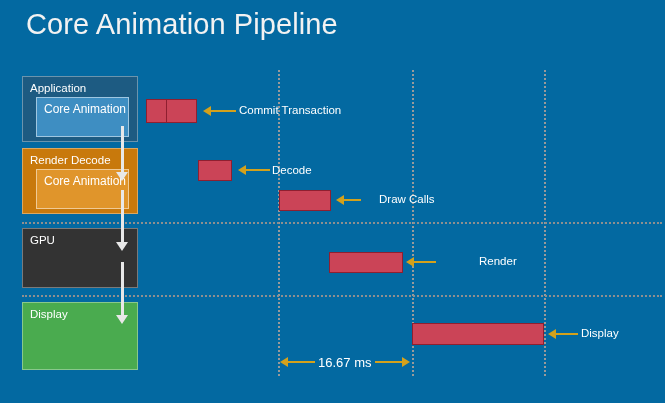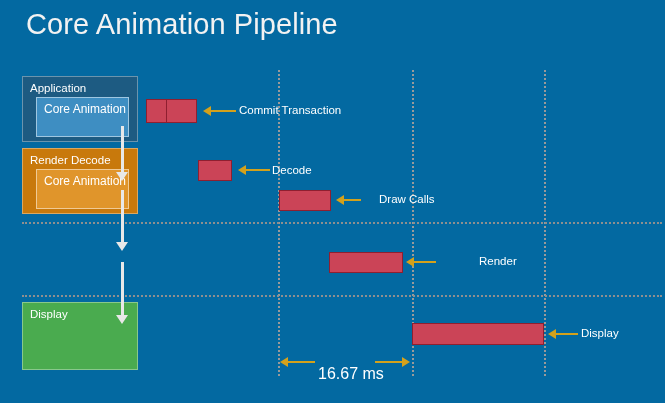--- a/index.html
+++ b/index.html
@@ -135,24 +135,23 @@
     position: absolute;
     width: 0; height: 0;
     border-top: 5px solid transparent;
     border-bottom: 5px solid transparent;
     border-left: 8px solid #d3a11c;
   }
 
   
   .measure-label {
     position: absolute;
-    font-size: 16px;
-    color: #ffffff;
-    white-space: nowrap;
-    margin-top: 10px;
+    font-size: 13px;
+    color: #ffffff;
+    white-space: nowrap;
   }
 </style>
 </head>
 <body>
 
 <div id="stage">
 
   <div class="title">Core Animation Pipeline</div>
 
   <div class="vline" style="left:278px;"></div>
@@ -169,20 +168,23 @@
     </div>
   </div>
 
   <div class="stagebox" id="box-renderserver">
     <div class="caption">Render Decode</div>
     <div class="innerbox" id="inner-renderserver">
       <div class="caption2">Core Animation</div>
     </div>
   </div>
 
+  <div class="stagebox" id="box-gpu">
+    <div class="caption">GPU</div>
+  </div>
 
   <div class="stagebox" id="box-display">
     <div class="caption">Display</div>
   </div>
 
   <div class="flowline" style="top:126px; height:49px;"></div>
   <div class="flowhead" style="top:172px;"></div>
 
   <div class="flowline" style="top:190px; height:55px;"></div>
   <div class="flowhead" style="top:242px;"></div>

